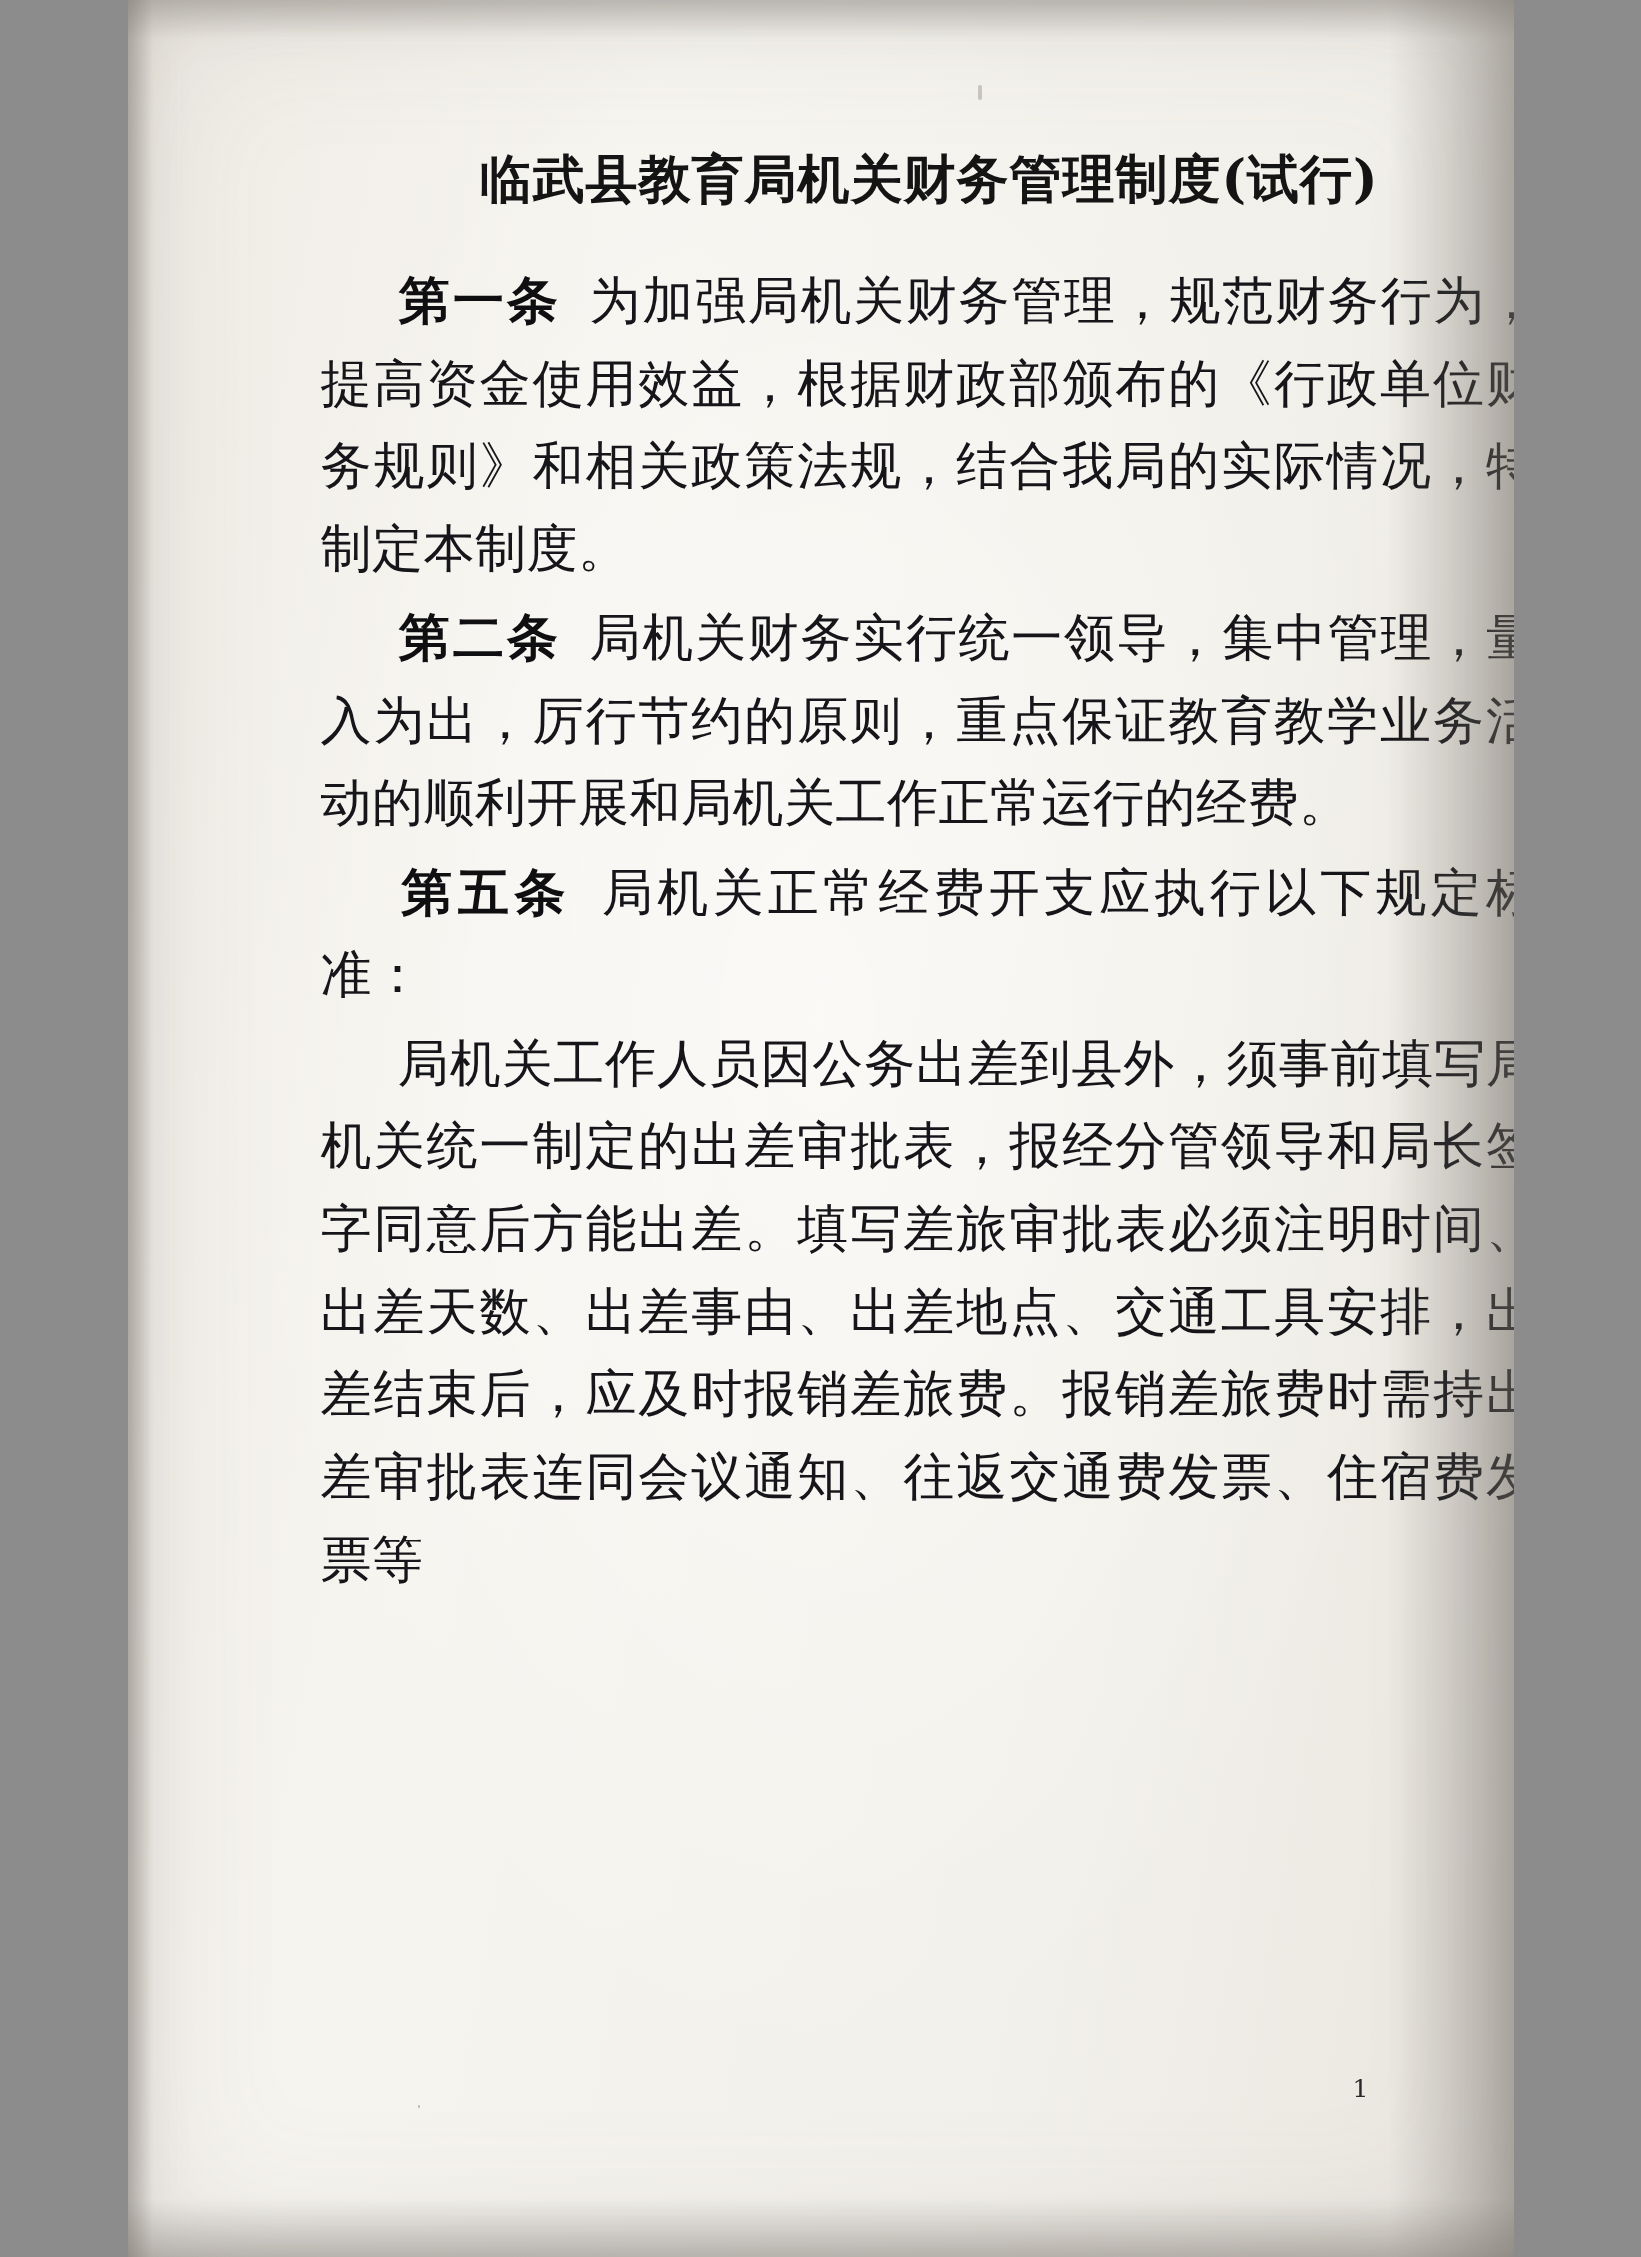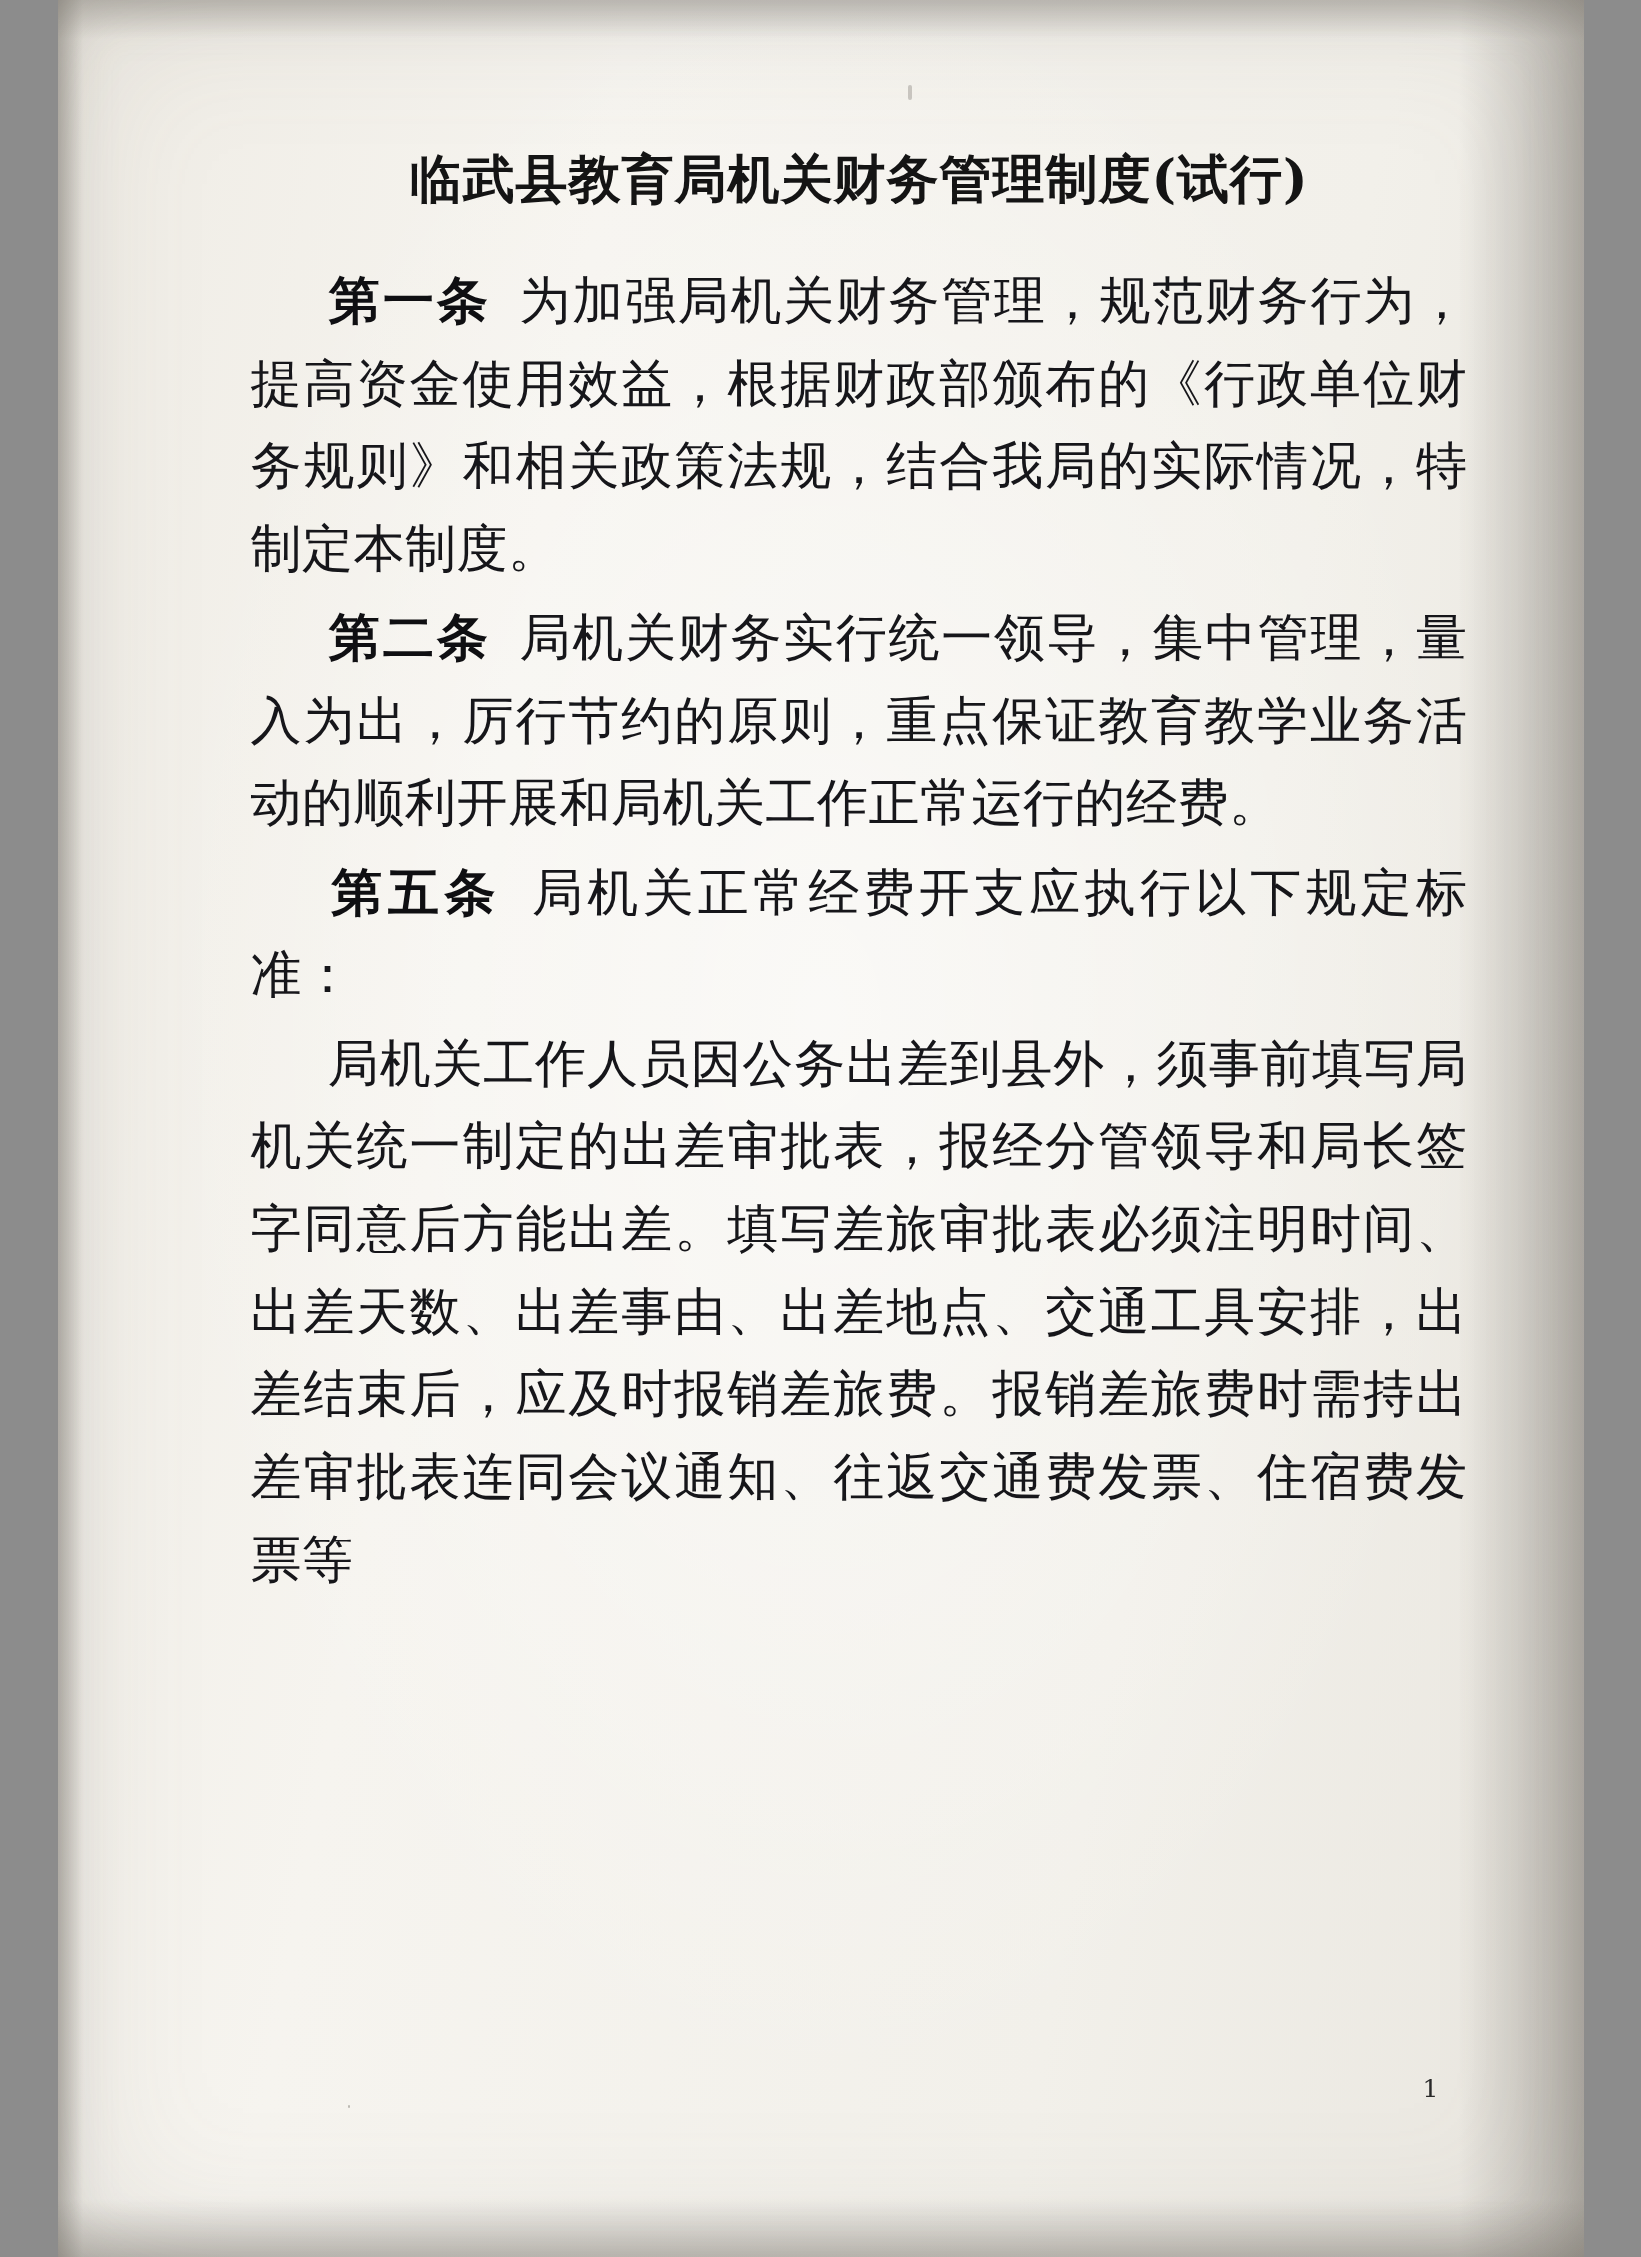--- a/index.html
+++ b/index.html
@@ -2,21 +2,21 @@
 <html lang="zh"><head>
 <meta charset="utf-8">
 <style>
   html, body {
     margin: 0;
     padding: 0;
     background: #8c8c8c;
   }
   .page {
     position: relative;
-    width: 1526px;
+    width: 1386px;
     height: 2257px;
     margin: 0 auto;
     background: #14b8a6;
     overflow: hidden;
     font-family: "DejaVu Serif", "Liberation Serif", serif;
   }
   
   .paper-tint {
     position: absolute;
     inset: 0;

